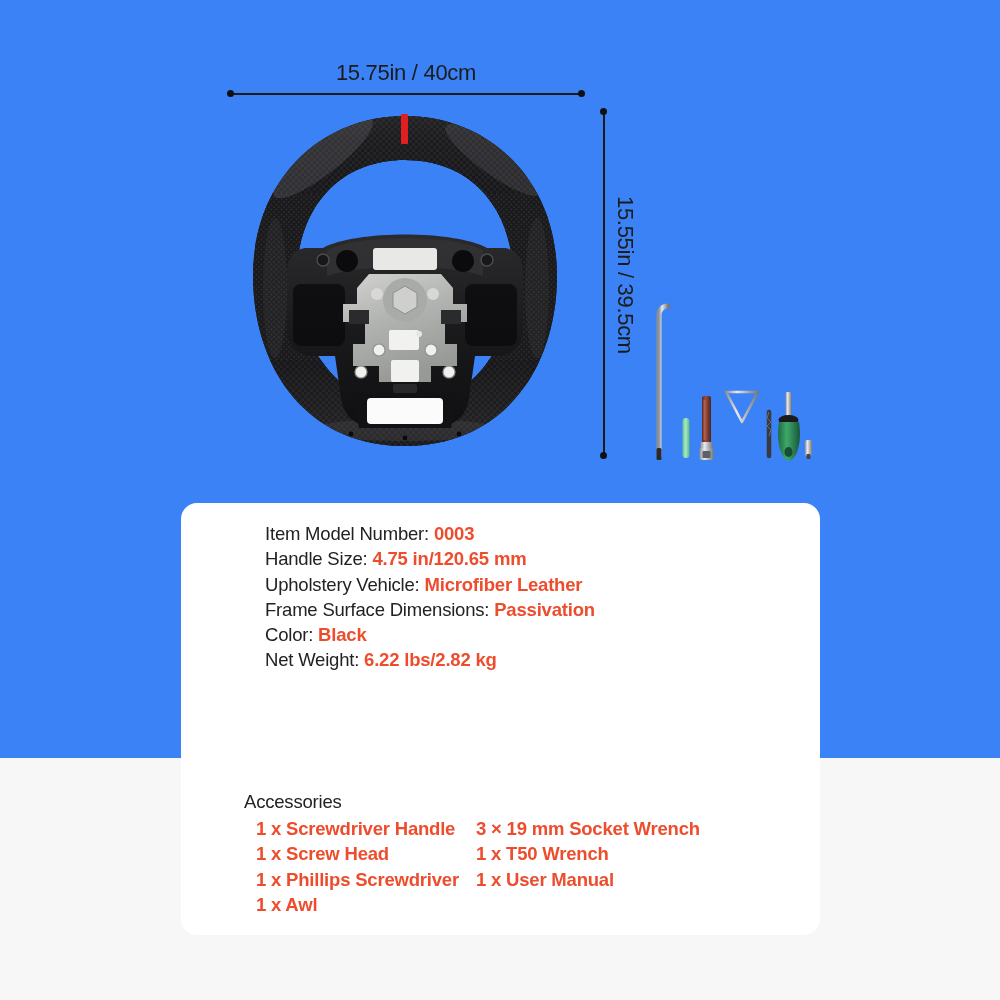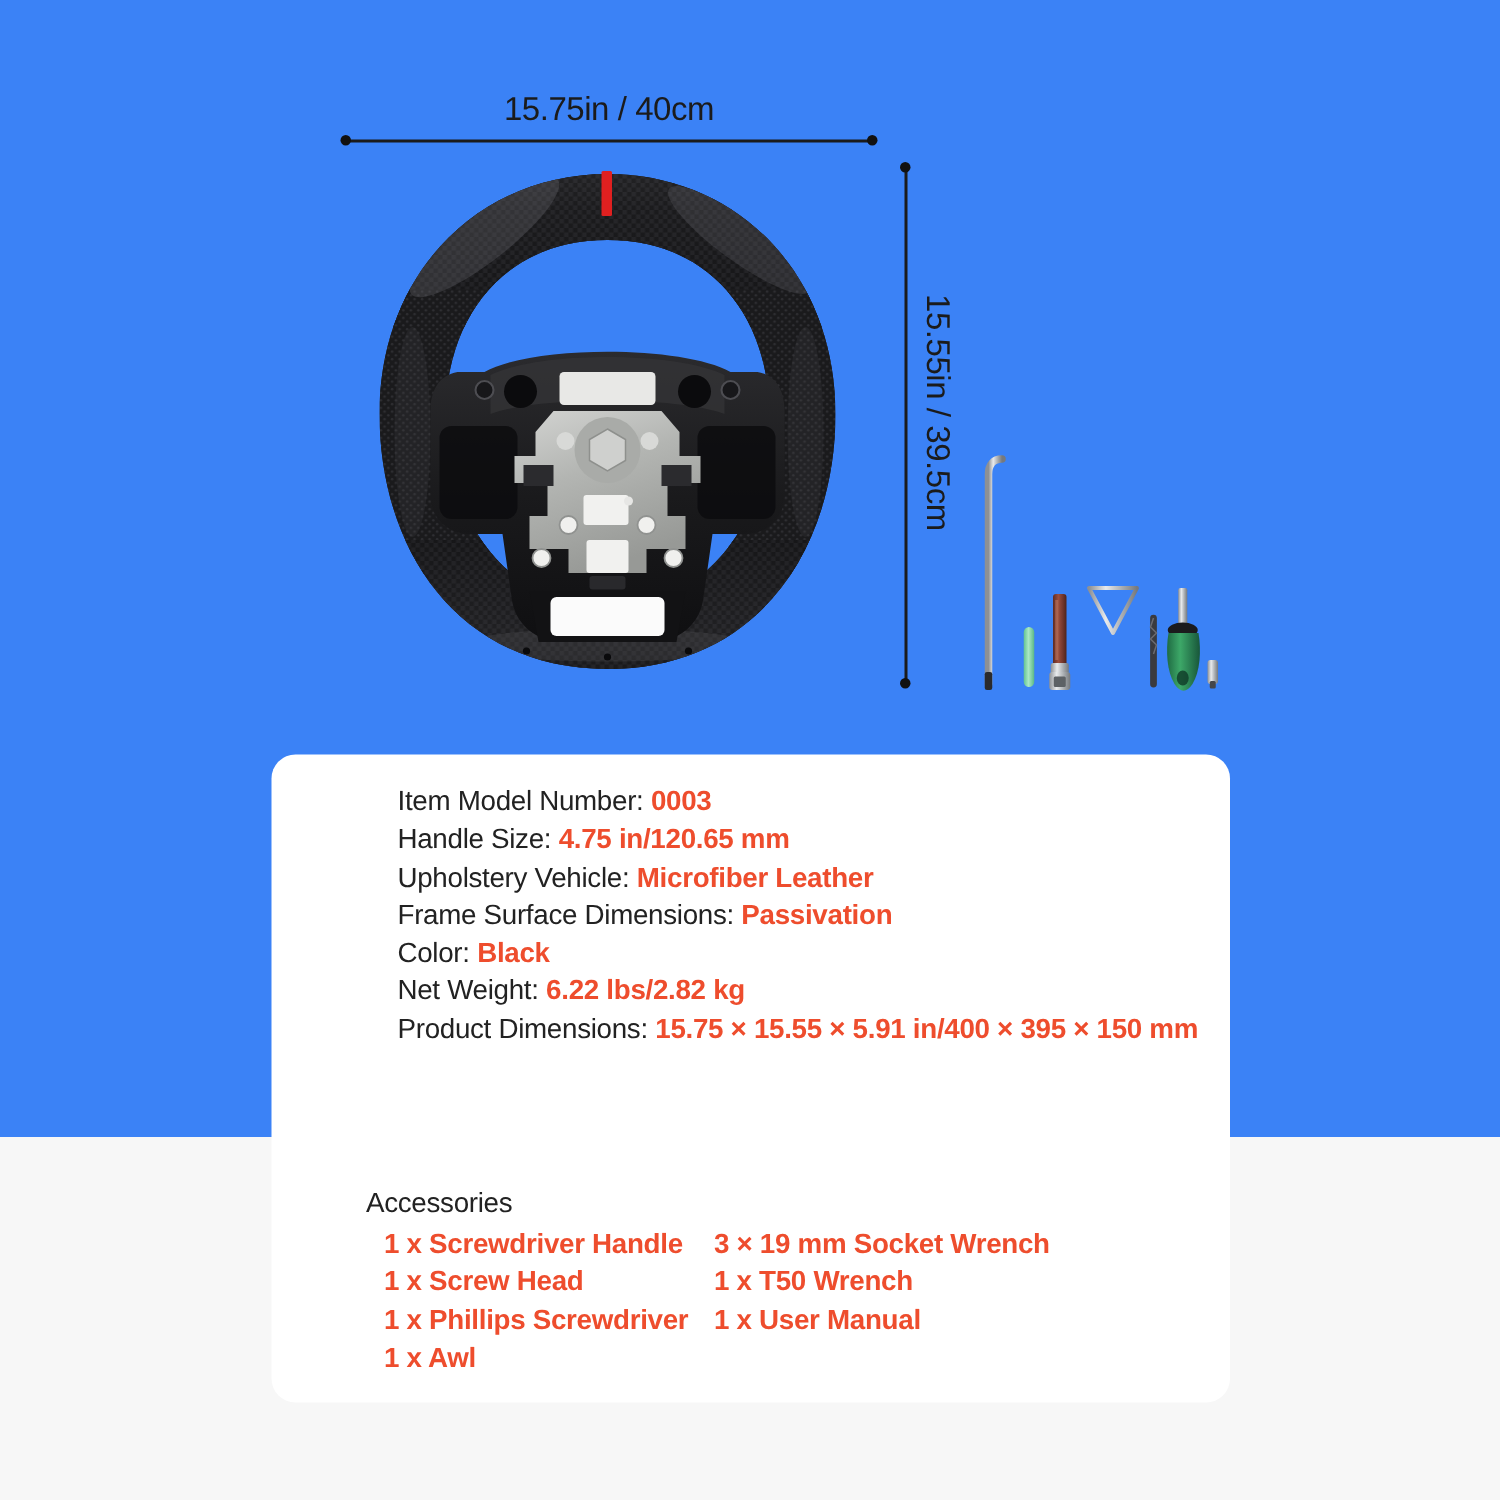--- a/index.html
+++ b/index.html
@@ -279,24 +279,20 @@
         <span class="val">Passivation</span>
       </div>
       <div class="spec-row">
         <span>Color:</span>
         <span class="val">Black</span>
       </div>
       <div class="spec-row">
         <span>Net Weight:</span>
         <span class="val">6.22 lbs/2.82 kg</span>
       </div>
-      <div class="spec-row">
-        <span>Product Dimensions:</span>
-        <span class="val">15.75 × 15.55 × 5.91 in/400 × 395 × 150 mm</span>
-      </div>
     </div>
 
     <div class="acc-title">Accessories</div>
 
     <div class="acc-cols">
       <div class="acc-col left">
         <div class="acc-item">1 x Screwdriver Handle</div>
         <div class="acc-item">1 x Screw Head</div>
         <div class="acc-item">1 x Phillips Screwdriver</div>
         <div class="acc-item">1 x Awl</div>

